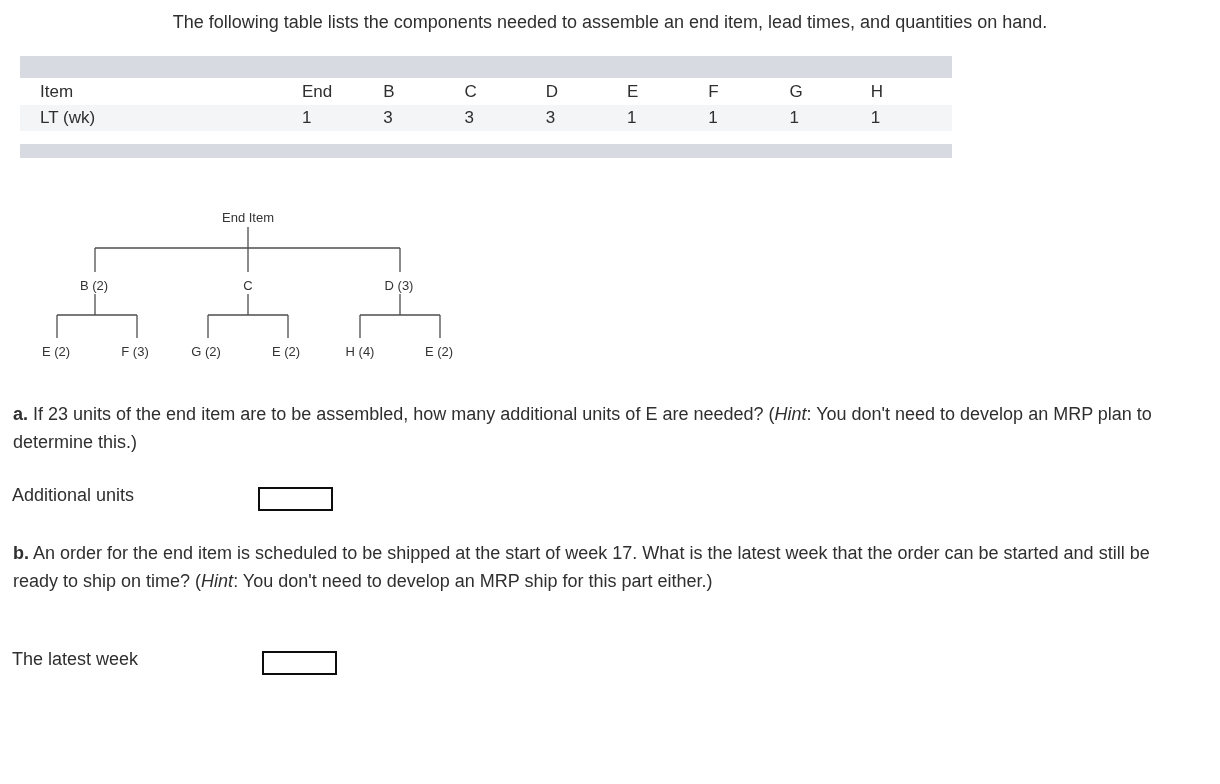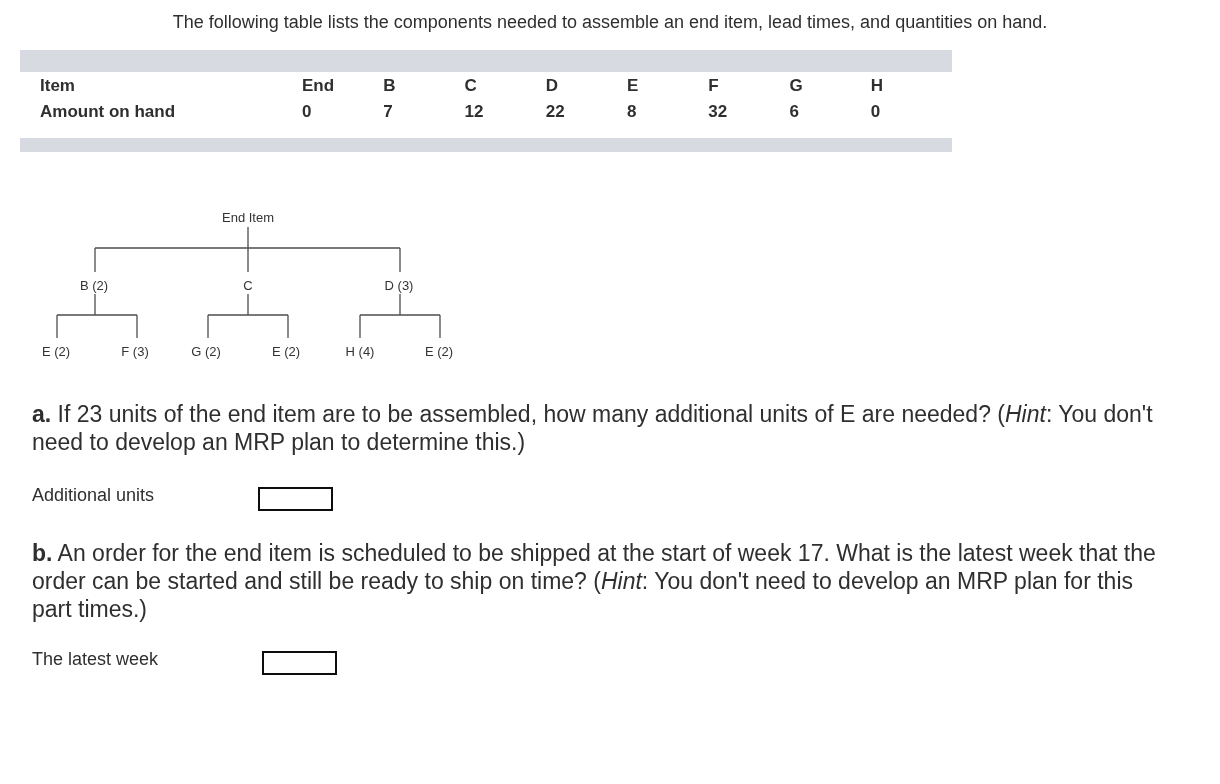--- a/index.html
+++ b/index.html
@@ -3,44 +3,44 @@
 <meta charset="utf-8">
 <style>
   * { margin:0; padding:0; box-sizing:border-box; }
   html,body { width:1220px; height:784px; background:#ffffff;
     font-family:"Liberation Sans", sans-serif; color:#2f2f2f; }
 
   .title { position:absolute; left:20px; top:10px; width:1180px;
     font-size:18px; line-height:24px;text-align:center; }
 
   
-  .table-wrap { position:absolute; left:20px; top:50px; width:932px;font-weight:bold; }
+  .table-wrap { position:absolute; left:20px; top:56px; width:932px; }
   .bar { width:100%; background:#d7dae0; }
   .bar-top { height:22px; }
   .bar-bottom { height:14px; margin-top:13px; }
   table.components { width:100%; border-collapse:collapse; table-layout:fixed;
     font-size:17px; color:#2f2f2f; margin-top:1px; }
   table.components td { height:26px; line-height:26px; text-align:left;
     overflow:hidden; white-space:nowrap; }
   table.components td.rowlabel { text-align:left; padding-left:20px; }
   table.components tr.stripe td { background:#f4f5f6; }
 
   
   .tree { position:absolute; left:20px; top:200px; }
   .tree text { font-size:13px; fill:#333333; }
   .tree line { stroke:#4d4d4d; stroke-width:1.3; }
 
   
-  .question { position:absolute; left:32px; font-size:23px; line-height:28px; }
+  .question { position:absolute; left:13px; font-size:18px; line-height:28px; }
   .q-a { top:400px; width:1162px; }
   .q-b { top:539px; width:1140px; }
   .q-prefix { font-weight:700; }
   .hint { font-style:italic; }
 
-  .answer-label { position:absolute; left:32px; font-size:18px; }
+  .answer-label { position:absolute; left:12px; font-size:18px; }
   .label-a { top:485px; }
   .label-b { top:649px;text-align:right; }
 
   .answer-input { position:absolute; width:75px; height:24px;
     border:2px solid #0d0d0d; background:#ffffff; font-size:15px;
     padding:0 4px; outline:none; }
   .input-a { left:258px; top:487px; }
   .input-b { left:262px; top:651px; }
 </style>
 </head>
@@ -67,30 +67,30 @@
         <td class="rowlabel">Item</td>
         <td>End</td>
         <td>B</td>
         <td>C</td>
         <td>D</td>
         <td>E</td>
         <td>F</td>
         <td>G</td>
         <td>H</td>
       </tr>
-      <tr>
-        <td class="rowlabel">Amount on hand</td>
-        <td>0</td>
-        <td>7</td>
-        <td>12</td>
-        <td>22</td>
-        <td>8</td>
-        <td>32</td>
-        <td>6</td>
-        <td>0</td>
+      <tr class="stripe">
+        <td class="rowlabel">LT (wk)</td>
+        <td>1</td>
+        <td>3</td>
+        <td>3</td>
+        <td>3</td>
+        <td>1</td>
+        <td>1</td>
+        <td>1</td>
+        <td>1</td>
       </tr>
     </tbody>
   </table>
   <div class="bar bar-bottom"></div>
 </div>
 
 <svg class="tree" width="520" height="170">
 
   <line x1="228" y1="27" x2="228" y2="48"></line>
 
@@ -127,17 +127,17 @@
 </svg>
 
 <div class="question q-a">
   <span class="q-prefix">a.</span><span> If 23 units of the end item are to be assembled, how many additional units of E are needed? (</span><span class="hint">Hint</span><span>: You don't need to develop an MRP plan to determine this.)</span>
 </div>
 
 <div class="answer-label label-a">Additional units</div>
 <input class="answer-input input-a" type="text" value="" style="">
 
 <div class="question q-b">
-  <span class="q-prefix">b.</span><span> An order for the end item is scheduled to be shipped at the start of week 17. What is the latest week that the order can be started and still be ready to ship on time? (</span><span class="hint">Hint</span><span>: You don't need to develop an MRP plan for this part times.)</span>
+  <span class="q-prefix">b.</span><span> An order for the end item is scheduled to be shipped at the start of week 17. What is the latest week that the order can be started and still be ready to ship on time? (</span><span class="hint">Hint</span><span>: You don't need to develop an MRP ship for this part either.)</span>
 </div>
 
 <div class="answer-label label-b">The latest week</div>
 <input class="answer-input input-b" type="text" value="" style="">
 
 </body></html>

